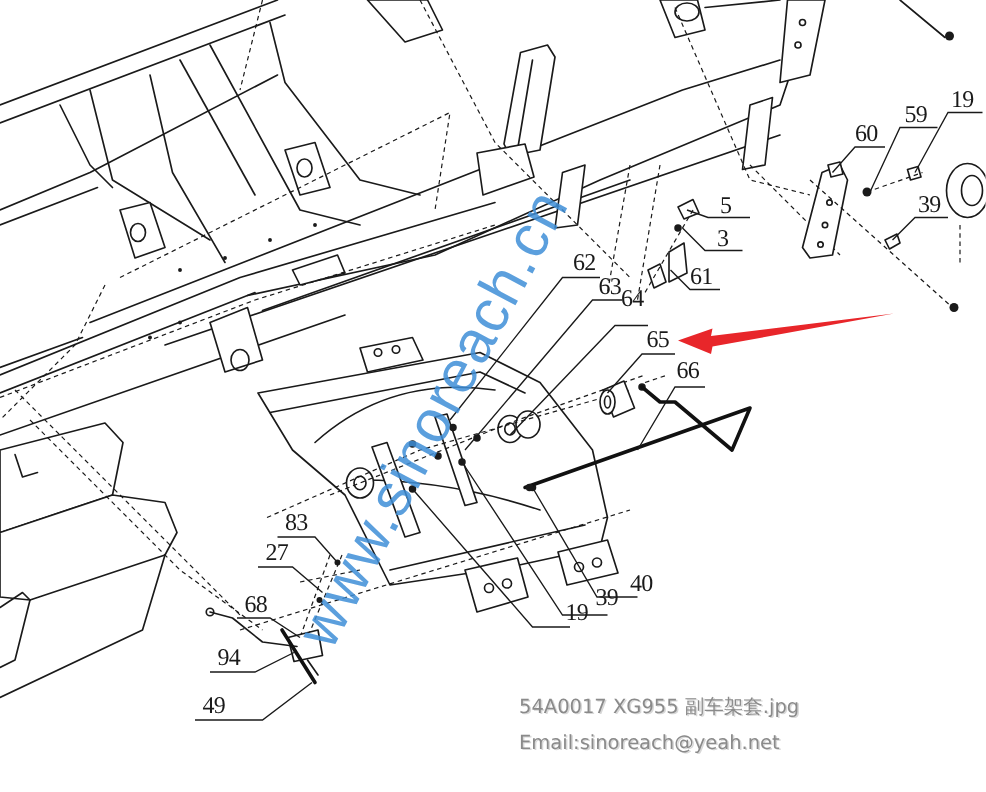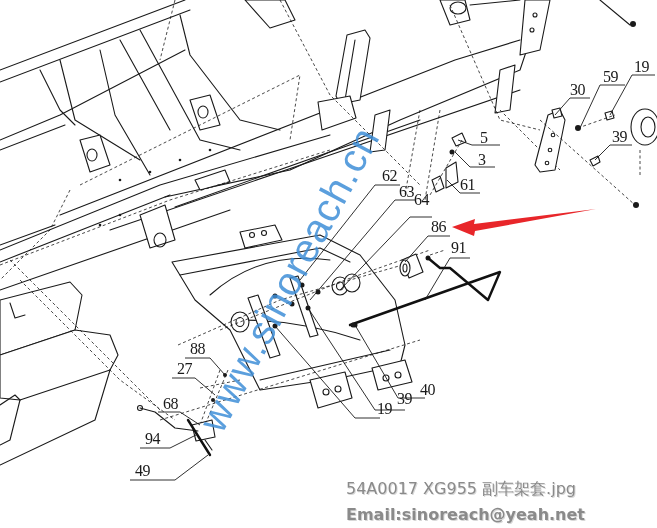--- a/index.html
+++ b/index.html
@@ -6,23 +6,23 @@
   body { width: 657px; height: 528px; overflow: hidden; position: relative; font-family: "Liberation Serif", serif; }
   #diagram { position: absolute; left: 0; top: 0; width: 657px; height: 528px; }
   .ln { fill: none; stroke: #1a1a1a; stroke-width: 1.1; stroke-linejoin: round; stroke-linecap: round; }
   .dash { fill: none; stroke: #1a1a1a; stroke-width: 0.8; stroke-dasharray: 3 2.5; }
   .thick { fill: none; stroke: #111; stroke-width: 2.4; stroke-linejoin: round; stroke-linecap: round; }
   .fillw { fill: #ffffff; stroke: #1a1a1a; stroke-width: 1.1; stroke-linejoin: round; }
   .dot { fill: #1a1a1a; }
   .leader { fill: none; stroke: #1a1a1a; stroke-width: 0.9; }
   .callout { position: absolute; font-family: "Liberation Serif", serif; font-size: 16px; color: #1a1a1a; line-height: 1; letter-spacing: -0.5px; }
   .watermark { position: absolute; left: 168px; top: 150px; font-family: "Liberation Sans", sans-serif; font-size: 40px; color: #3f8fd8; opacity: 0.85; transform: rotate(-62deg); transform-origin: left top; white-space: nowrap; letter-spacing: 1px; }
-  .caption { position: absolute; left: 346px; font-family: "DejaVu Sans", sans-serif; font-size: 16px; color: #8a8a8a; text-shadow: 1px 1px 0 #d8d8d8; white-space: nowrap; margin-top: 17px; }
+  .caption { position: absolute; left: 346px; font-family: "DejaVu Sans", sans-serif; font-size: 13px; color: #8a8a8a; text-shadow: 1px 1px 0 #d8d8d8; white-space: nowrap; }
   #cap1 { top: 462px; }
-  #cap2 { top: 488px; font-weight: bold; }
+  #cap2 { top: 488px; }
 </style>
 </head>
 <body>
 
 <svg id="diagram" viewBox="0 0 657 528" xmlns="http://www.w3.org/2000/svg">
 
   <g>
     <path class="ln" d="M0 70 L185 0"></path>
     <path class="ln" d="M0 82 L190 10"></path>
     <path class="ln" d="M0 140 L60 115 L185 50"></path>
@@ -204,30 +204,30 @@
 
   <g>
     <polygon points="452,227 475,219 474,224 596,209 475,231 474,236" fill="#e8262a"></polygon>
   </g>
 </svg>
 
 <div>
   <span class="callout" style="left:480px;top:130px">5</span>
   <span class="callout" style="left:478px;top:152px">3</span>
   <span class="callout" style="left:460px;top:177px">61</span>
-  <span class="callout" style="left:570px;top:82px">30</span>
+  <span class="callout" style="left:570px;top:82px">60</span>
   <span class="callout" style="left:603px;top:69px">59</span>
   <span class="callout" style="left:634px;top:59px">19</span>
   <span class="callout" style="left:612px;top:129px">39</span>
   <span class="callout" style="left:382px;top:168px">62</span>
   <span class="callout" style="left:399px;top:184px">63</span>
   <span class="callout" style="left:414px;top:192px">64</span>
-  <span class="callout" style="left:431px;top:219px">86</span>
-  <span class="callout" style="left:451px;top:240px">91</span>
-  <span class="callout" style="left:190px;top:341px">88</span>
+  <span class="callout" style="left:431px;top:219px">65</span>
+  <span class="callout" style="left:451px;top:240px">66</span>
+  <span class="callout" style="left:190px;top:341px">83</span>
   <span class="callout" style="left:177px;top:361px">27</span>
   <span class="callout" style="left:163px;top:396px">68</span>
   <span class="callout" style="left:145px;top:431px">94</span>
   <span class="callout" style="left:135px;top:463px">49</span>
   <span class="callout" style="left:377px;top:401px">19</span>
   <span class="callout" style="left:397px;top:391px">39</span>
   <span class="callout" style="left:420px;top:382px">40</span>
 </div>
 
 <div class="watermark" style="left:190px;top:418px">www.sinoreach.cn</div>

